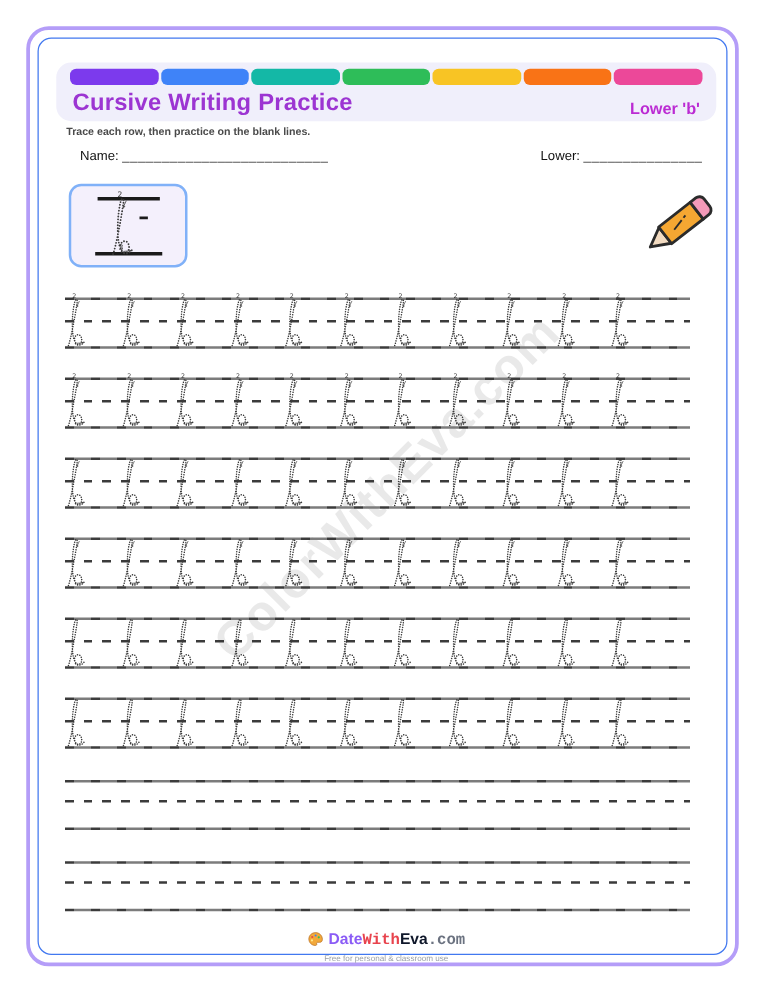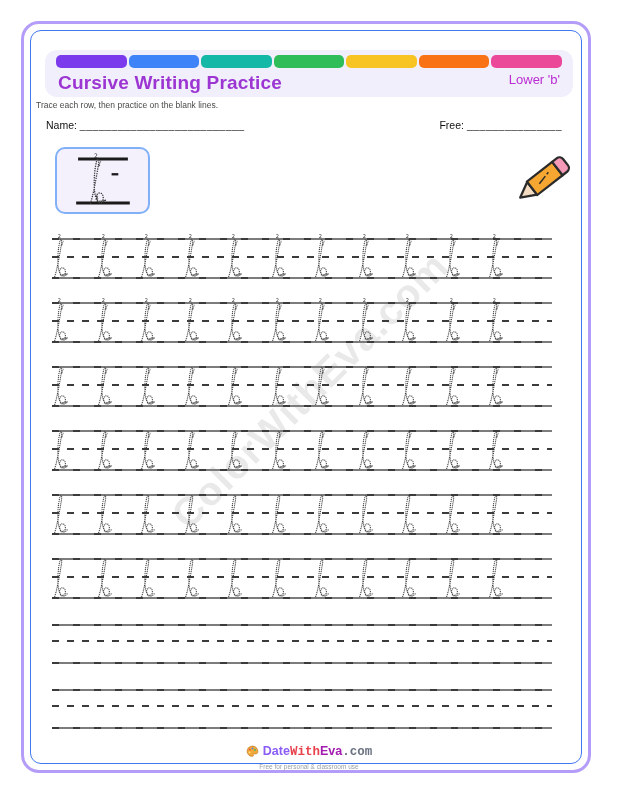--- a/index.html
+++ b/index.html
@@ -8,26 +8,26 @@
   .border-outer{position:absolute;left:21px;top:21px;width:570px;height:752px;
         border:3.5px solid #b49df8;border-radius:18px;box-sizing:border-box;}
   .border-inner{position:absolute;left:30px;top:30px;width:552px;height:734px;
         border:1.6px solid #4178f0;border-radius:11px;box-sizing:border-box;}
 
   
   .header-card{position:absolute;left:45px;top:50px;width:528px;height:47px;
         background:#f0effb;border-radius:12px;box-sizing:border-box;padding:5px 11px 4px;}
   .rainbow{display:flex;gap:2px;height:13px;}
   .rb-seg{flex:1;border-radius:5px;}
-  .title-row{display:flex;justify-content:space-between;align-items:flex-start;margin-top:4px;padding:0 2px;}
+  .title-row{display:flex;justify-content:space-between;align-items:flex-end;margin-top:4px;padding:0 2px;}
   .title{font-size:19px;font-weight:bold;letter-spacing:.2px;}
-  .badge{font-size:13px;font-weight:normal;padding-left:48px;}
-  .subtitle{position:absolute;left:36px;top:100px;font-size:8.5px;color:#4a4a4a;}
-
-  .fields-row{position:absolute;left:46px;right:56px;top:119px;display:flex;
+  .badge{font-size:13px;font-weight:bold;padding-left:48px;}
+  .subtitle{position:absolute;left:53px;top:100px;font-size:8.5px;color:#4a4a4a;font-weight:bold;}
+
+  .fields-row{position:absolute;left:64px;right:56px;top:119px;display:flex;
         justify-content:space-between;font-size:10.5px;color:#111;}
   .field{white-space:pre;}
   .field .line{color:#333;letter-spacing:.5px;}
 
   
   .example-box{position:absolute;left:55px;top:147px;width:95px;height:67px;
         background:#f4f0fc;border:2px solid #80b1f8;border-radius:10px;box-sizing:border-box;}
   .example-box svg{display:block;width:100%;height:100%;}
   .pencil{position:absolute;left:506px;top:146px;width:76px;height:66px;}
 
@@ -102,21 +102,21 @@
     <div class="title-row">
       <div class="title" style="color: rgb(156, 53, 210);">Cursive Writing Practice</div>
       <div class="badge" style="color: rgb(187, 43, 211);">Lower 'b'</div>
     </div>
   </div>
 
   <div class="subtitle">Trace each row, then practice on the blank lines.</div>
 
   <div class="fields-row">
     <div class="field"><span>Name:</span> <span class="line">__________________________</span></div>
-    <div class="field"><span>Free:</span> <span class="line">_______________</span></div>
+    <div class="field"><span>Lower:</span> <span class="line">_______________</span></div>
   </div>
 
   <div class="example-box">
     <svg viewBox="0 0 95 63">
       <line x1="22" y1="9" x2="74" y2="9" stroke="#1a1a1a" stroke-width="3"></line>
       <line x1="20" y1="55" x2="76" y2="55" stroke="#1a1a1a" stroke-width="3"></line>
       <line x1="57" y1="25" x2="64" y2="25" stroke="#1a1a1a" stroke-width="2.4"></line>
       <use href="#glyph-b" transform="translate(31.5,2.1) scale(1.15)"></use>
       <use href="#guide-num" transform="translate(31.5,2.1) scale(1.15)"></use>
       <use href="#guide-arrows" transform="translate(31.5,2.1) scale(1.15)"></use>
@@ -459,17 +459,17 @@
 
   <div class="footer">
     <div class="site-line">
       <svg width="13" height="13" viewBox="0 0 24 24">
         <path d="M12,2 C6,2 2,6.4 2,11.5 C2,16.6 6,21 11.5,21 C13.3,21 14,20 13.6,18.8 C13.2,17.5 13.8,16.4 15.2,16.4 L18,16.4 C20.3,16.4 22,14.6 22,12 C22,6.4 17.6,2 12,2 Z" fill="#f2a93b" stroke="#b4691e" stroke-width="1"></path>
         <circle cx="7" cy="8.5" r="1.6" fill="#e5484d"></circle>
         <circle cx="12" cy="6.3" r="1.6" fill="#3b82f6"></circle>
         <circle cx="16.6" cy="9" r="1.6" fill="#2ebd59"></circle>
         <circle cx="6.6" cy="13.5" r="1.6" fill="#fde68a"></circle>
       </svg>
-      <span><span style="color: rgb(139, 92, 246);">Date</span><span style="color: rgb(232, 67, 77); font-family: Liberation Mono, monospace;">With</span><span style="color: #a21caf;">Eva</span><span style="color: rgb(107, 114, 128); font-family: Liberation Mono, monospace;">.com</span></span>
+      <span><span style="color: rgb(139, 92, 246);">Date</span><span style="color: rgb(232, 67, 77); font-family: Liberation Mono, monospace;">With</span><span style="color: #0f172a;">Eva</span><span style="color: rgb(107, 114, 128); font-family: Liberation Mono, monospace;">.com</span></span>
     </div>
     <div class="tagline">Free for personal &amp; classroom use</div>
   </div>
 </div>
 
 </body></html>

